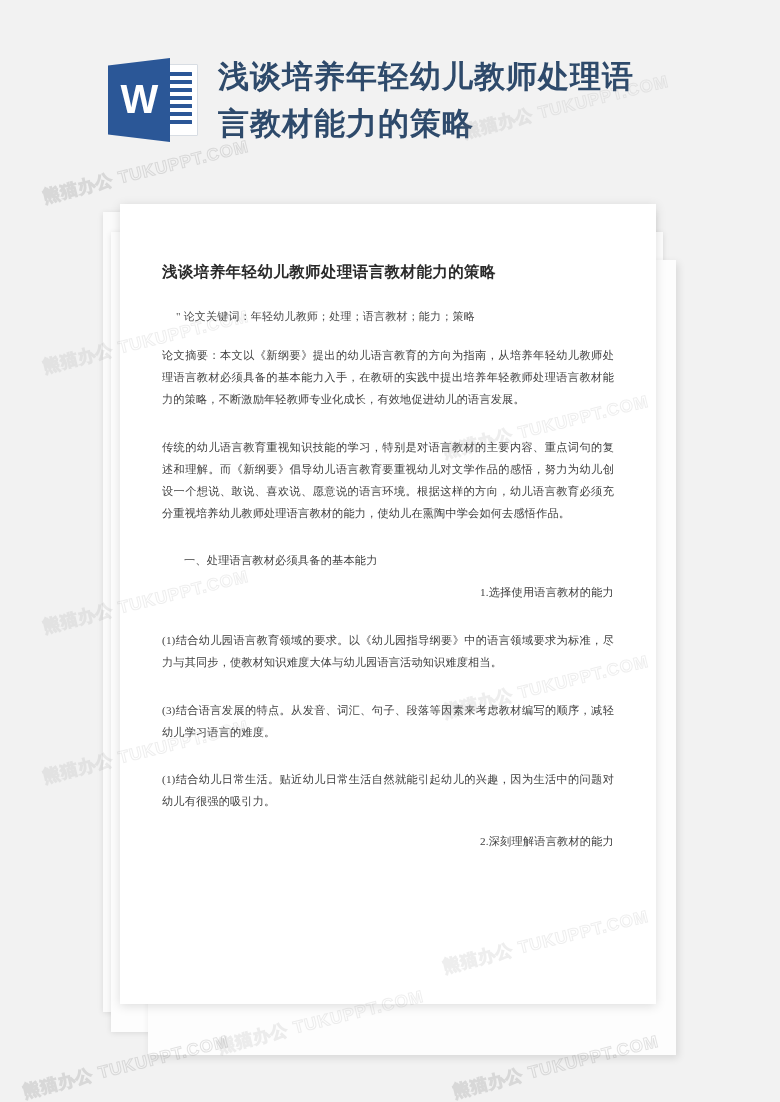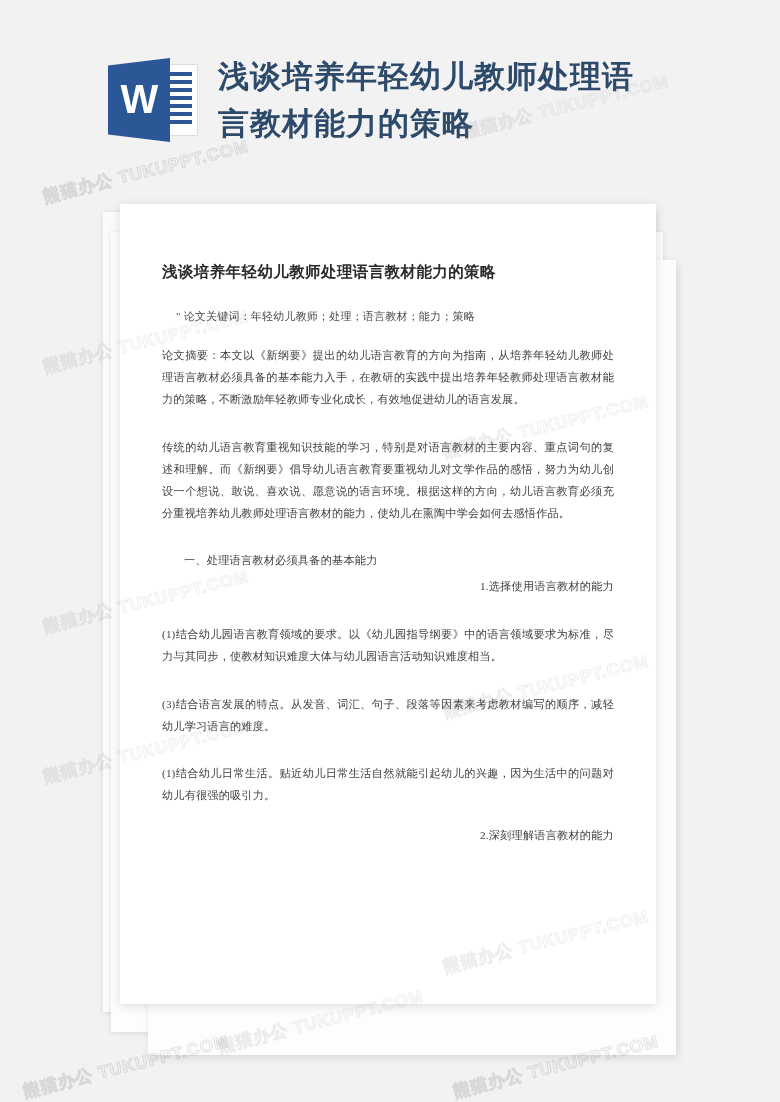--- a/index.html
+++ b/index.html
@@ -190,21 +190,21 @@
   .para-gap {
     margin-bottom: 26px;
   }
 
   .heading-1 {
     font-size: 11.2px;
     line-height: 1.95;
     color: #3f3f3f;
     letter-spacing: 0.2px;
     padding-left: 22px;
-    margin-bottom: 4px;
+    margin-bottom: 10px;
   }
 
   .heading-2 {
     font-size: 11.2px;
     line-height: 1.95;
     color: #3f3f3f;
     letter-spacing: 0.2px;
     padding-left: 14px;
     margin-bottom: 26px;
     text-align: right;

